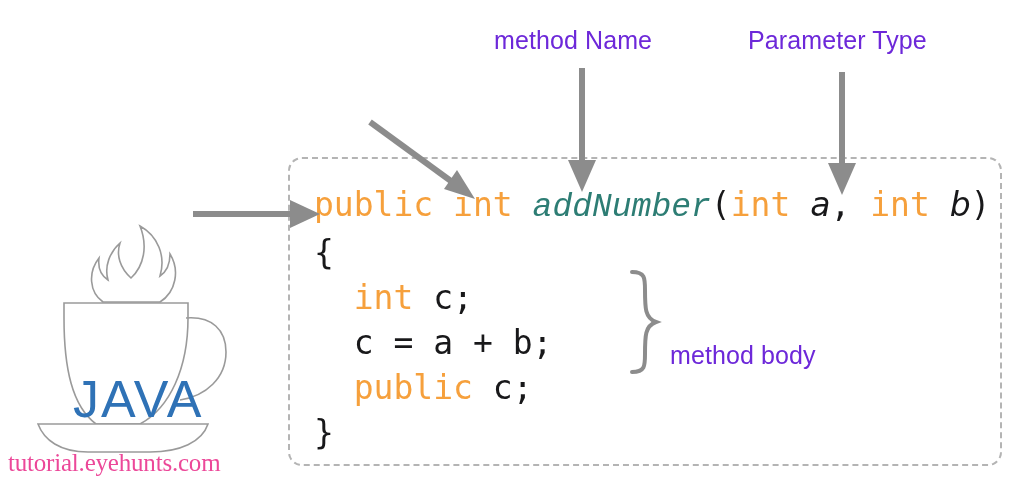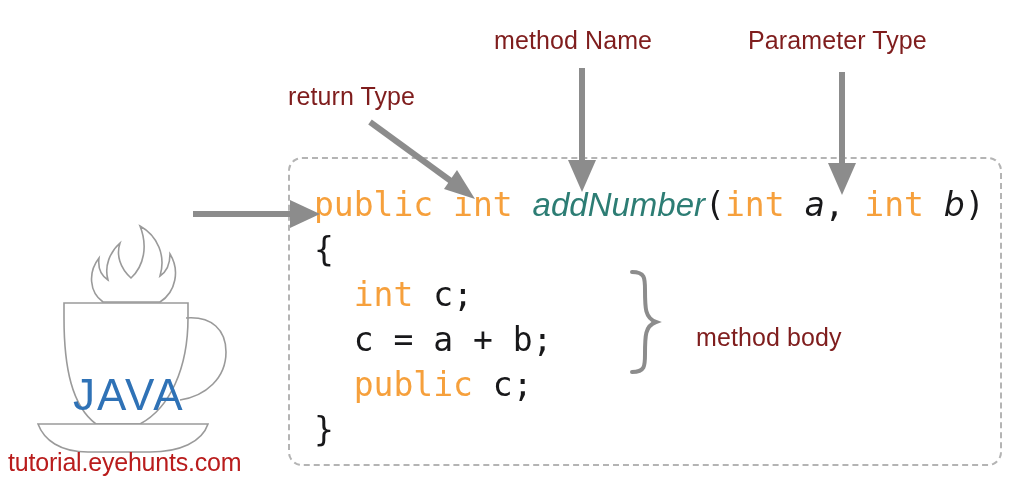--- a/index.html
+++ b/index.html
@@ -12,32 +12,32 @@
     width: 1024px;
     height: 497px;
     background: #ffffff;
     overflow: hidden;
     font-family: "Liberation Sans", sans-serif;
   }
 
   
   .anno-label {
     position: absolute;
-    color: #7f1d1d;
+    color: #6d28d9;
     font-family: "Liberation Sans", sans-serif;
     font-size: 25px;
     line-height: 1;
     white-space: nowrap;
     letter-spacing: 0.1px;
   }
   #label-method-name { left: 494px; top: 28px; }
   #label-parameter-list { left: 748px; top: 28px; }
   #label-return-type { left: 288px; top: 84px; }
   #label-modifier { left: 76px; top: 200px; }
-  #label-method-body { left: 670px; top: 325px; margin-left: 26px; }
+  #label-method-body { left: 670px; top: 343px; }
 
   
   #code-box {
     position: absolute;
     left: 288px;
     top: 157px;
     width: 714px;
     height: 309px;
     border: 2px dashed #b4b4b4;
     border-radius: 14px;
@@ -51,21 +51,21 @@
     top: 182px;
     font-family: "DejaVu Sans Mono", monospace;
     font-size: 33px;
     line-height: 45px;
     color: #18181a;
     white-space: pre;
   }
   .kw { color: #f6a03c; margin-top: 32px; }
   .mname {
     color: #2d7d74;
-    font-family: Liberation Sans, sans-serif;
+    font-family: Liberation Mono, monospace;
     font-style: italic;
     font-size: 33px;
   }
   .var {
     color: #18181a;
     font-family: "DejaVu Sans", sans-serif;
     font-style: italic;
   }
   .punc { color: #18181a; }
   .indent { display: inline-block; width: 2ch; }
@@ -77,46 +77,45 @@
     width: 1024px; height: 497px;
     pointer-events: none;
   }
 
   
   #java-word {
     position: absolute;
     left: 73px;
     top: 373px;
     font-family: "Liberation Sans", sans-serif;
-    font-size: 44px;
+    font-size: 52px;
     color: #2f72b6;
     letter-spacing: 2px;
     line-height: 1;
   }
   #site-url {
     position: absolute;
     left: 8px;
     top: 450px;
-    font-family: Liberation Sans, sans-serif;
+    font-family: Liberation Serif, serif;
     font-size: 25px;
-    color: #b91c1c;
+    color: #ec4899;
     line-height: 1;
     letter-spacing: -0.2px;
   }
 </style>
 </head>
 <body>
 
 <div id="stage">
 
   <div class="anno-label" id="label-method-name">method Name</div>
 
   <div class="anno-label" id="label-parameter-list">Parameter Type</div>
 
-  <div class="anno-label" id="label-return-type">return Type</div>
 
 
   <div class="anno-label" id="label-method-body">method body</div>
 
   <div id="code-box"></div>
 
   <div id="code-block"><span class="kw">public</span><span class="punc"> </span><span class="kw">int</span><span class="punc"> </span><span class="mname">addNumber</span><span class="punc">(</span><span class="kw">int</span><span class="punc"> </span><span class="var">a</span><span class="punc">, </span><span class="kw">int</span><span class="punc"> </span><span class="var">b</span><span class="punc">)</span>
 <span class="punc">{</span>
 <span class="indent"></span><span class="kw">int</span><span class="punc"> c;</span>
 <span class="indent"></span><span class="kw"></span><span class="punc">c = a + b;</span>

